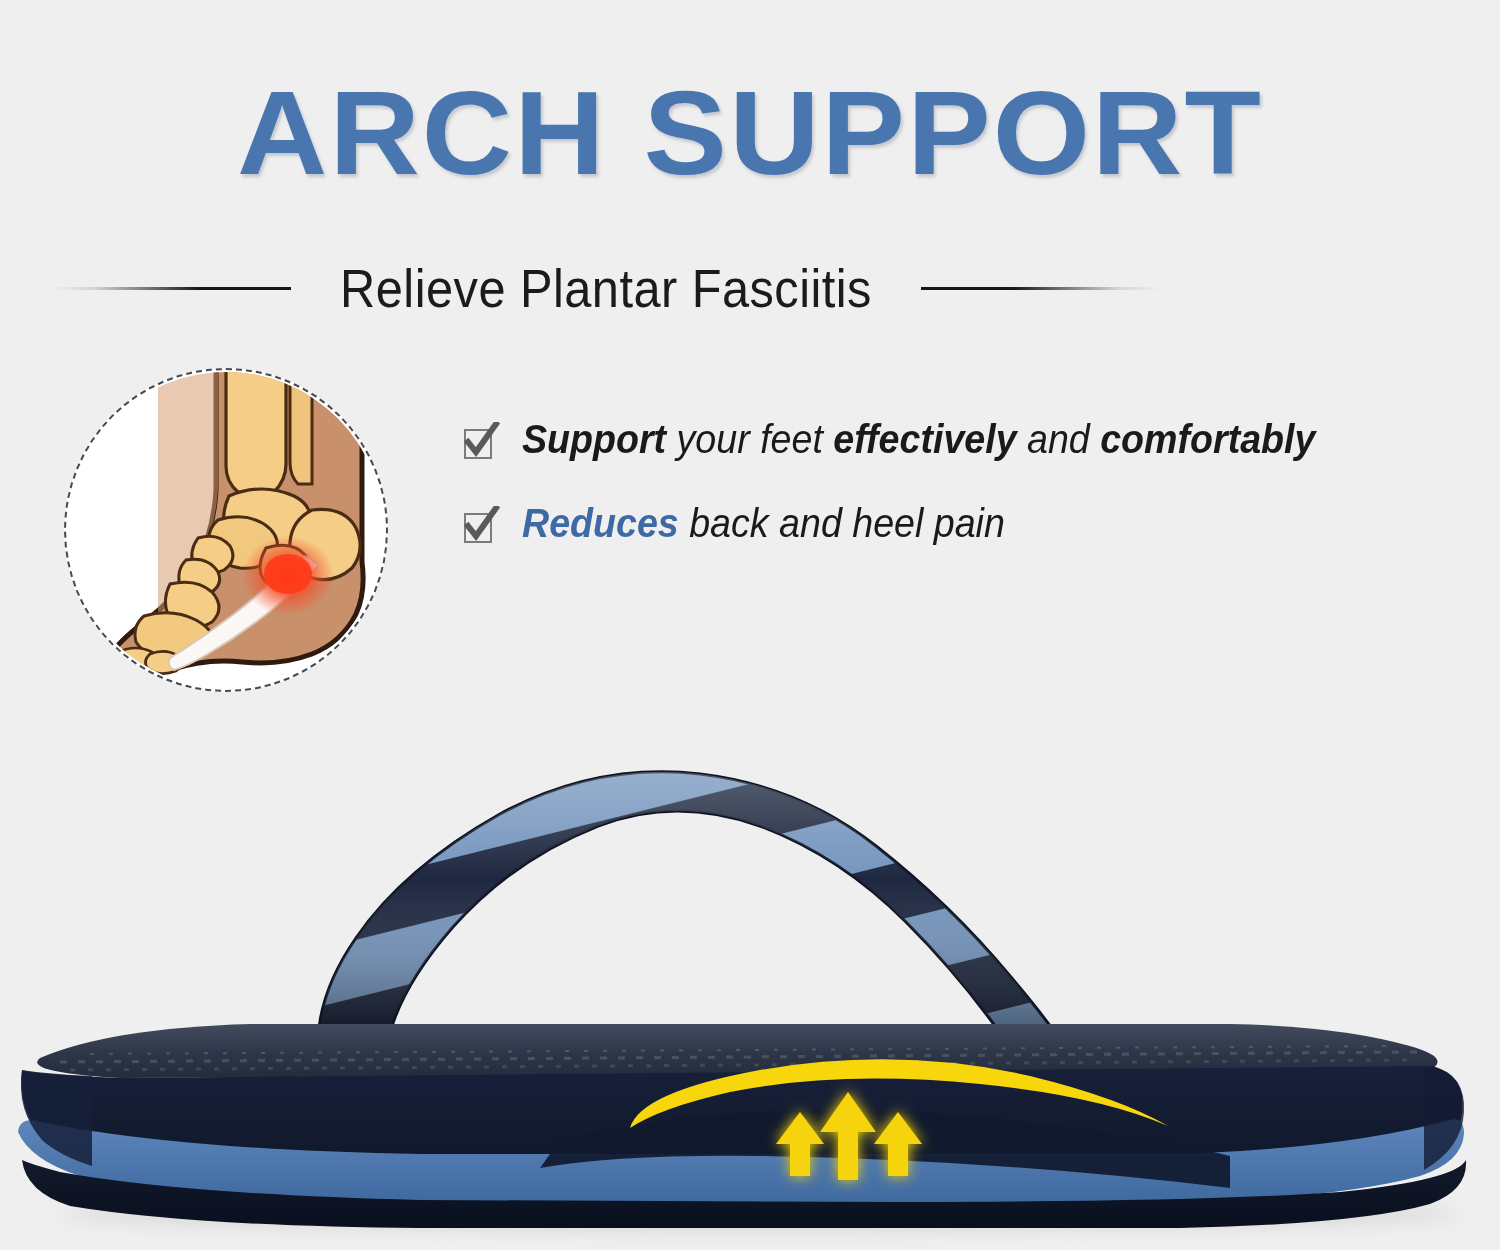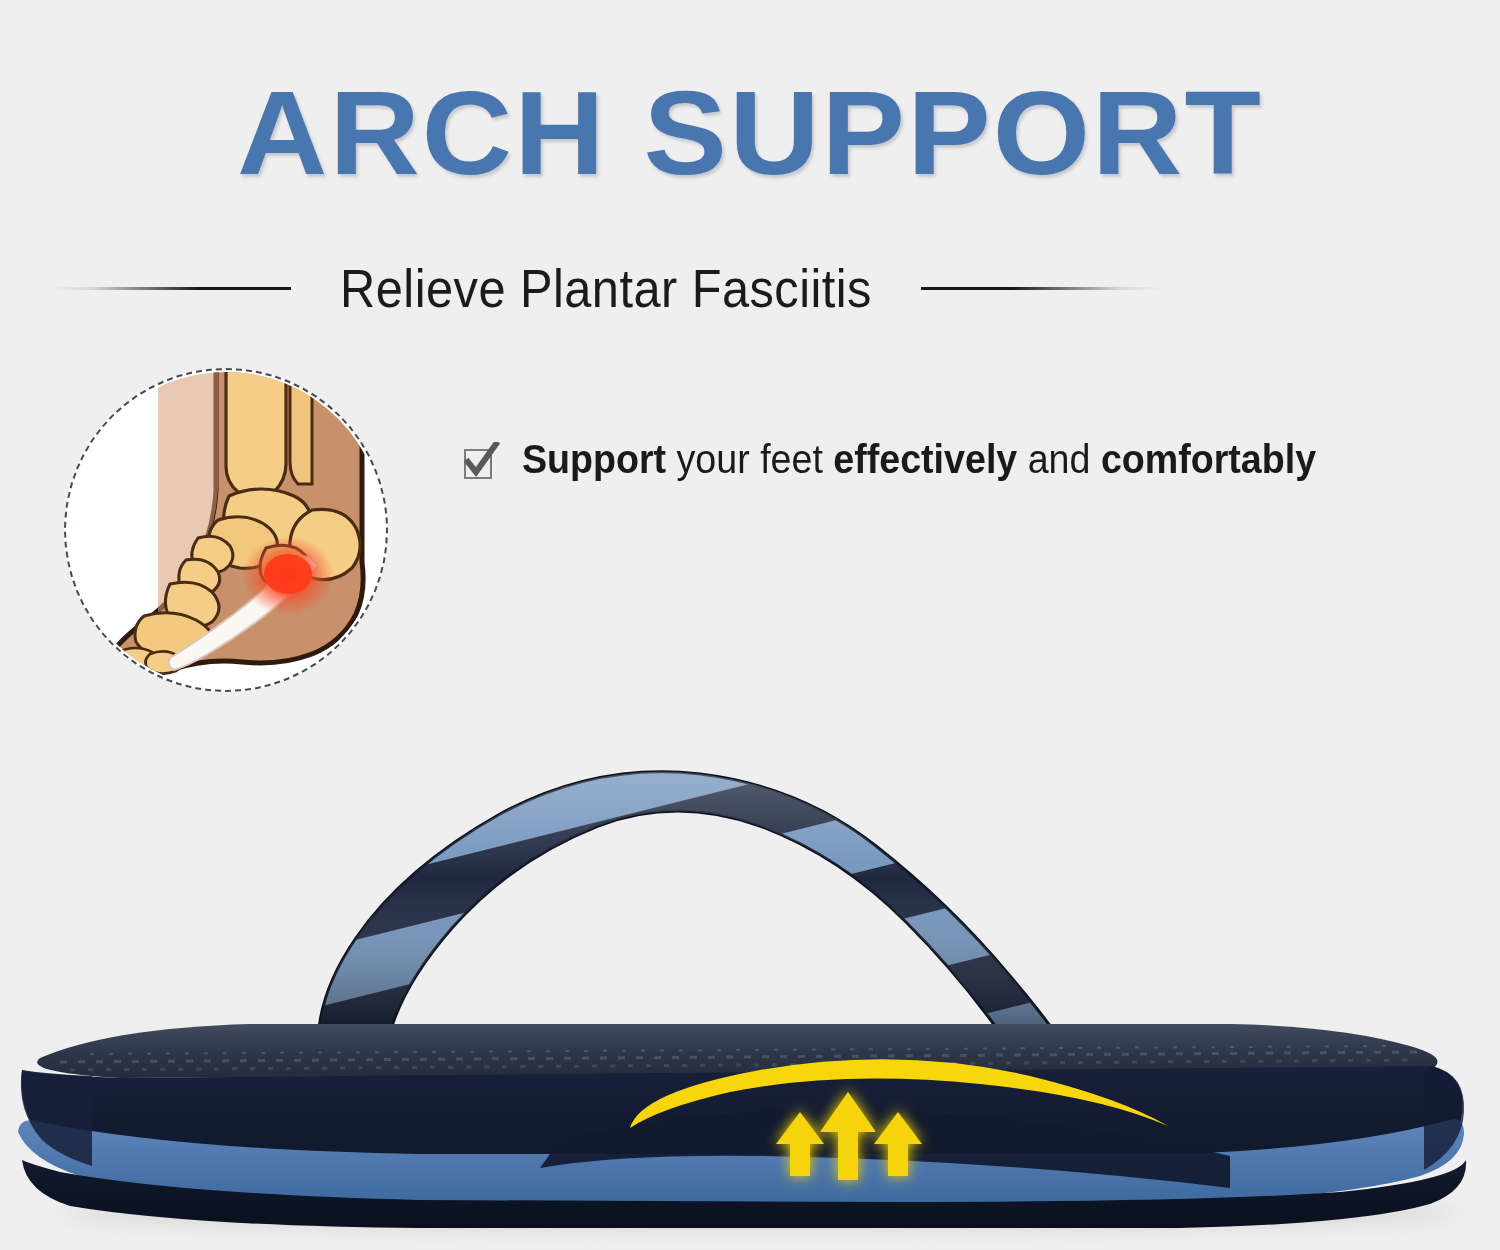--- a/index.html
+++ b/index.html
@@ -51,21 +51,21 @@
     border-radius:50%;
     background:#ffffff;
     border:2px dashed #444a52;
     box-sizing:border-box;
     overflow:hidden;
   }
   .foot-circle svg{position:absolute;left:0;top:0;}
 
   
   .bullets{
-    position:absolute;left:462px;top:436px;width:1010px;
+    position:absolute;left:462px;top:416px;width:1010px;font-style:italic;
   }
   .bullet{
     display:flex;align-items:flex-start;gap:22px;
     margin-bottom:38px;
   }
   .cbox{
     position:relative;flex:none;width:38px;height:40px;margin-top:6px;
   }
   .cbox .sq{
     position:absolute;left:2px;top:7px;width:28px;height:30px;
@@ -156,20 +156,29 @@
     <div class="bullet">
       <span class="cbox">
         <span class="sq"></span>
         <svg width="38" height="40" viewBox="0 0 38 40">
             <path d="M6 20 L14 30 L34 2" fill="none" stroke="#5a5a5a" stroke-width="6" stroke-linecap="square" stroke-linejoin="miter"></path>
           </svg>
       </span>
       <span class="btxt"><span class="b">Support</span><span> your feet </span><span class="b">effectively</span><span> and </span><span class="b">comfortably</span></span>
     </div>
 
+    <div class="bullet">
+      <span class="cbox">
+        <span class="sq"></span>
+        <svg width="38" height="40" viewBox="0 0 38 40">
+            <path d="M6 20 L14 30 L34 2" fill="none" stroke="#5a5a5a" stroke-width="6" stroke-linecap="square" stroke-linejoin="miter"></path>
+          </svg>
+      </span>
+      <span class="btxt"><span class="blue">Reduces</span><span> back and heel pain</span></span>
+    </div>
 
 
   </div>
 
   <div class="sandal">
     <svg width="1500" height="510" viewBox="0 0 1500 510">
       <defs>
 
         <pattern id="stripes" width="112" height="40" patternUnits="userSpaceOnUse" patternTransform="rotate(76)">
           <rect width="112" height="40" fill="#6f91bb"></rect>

